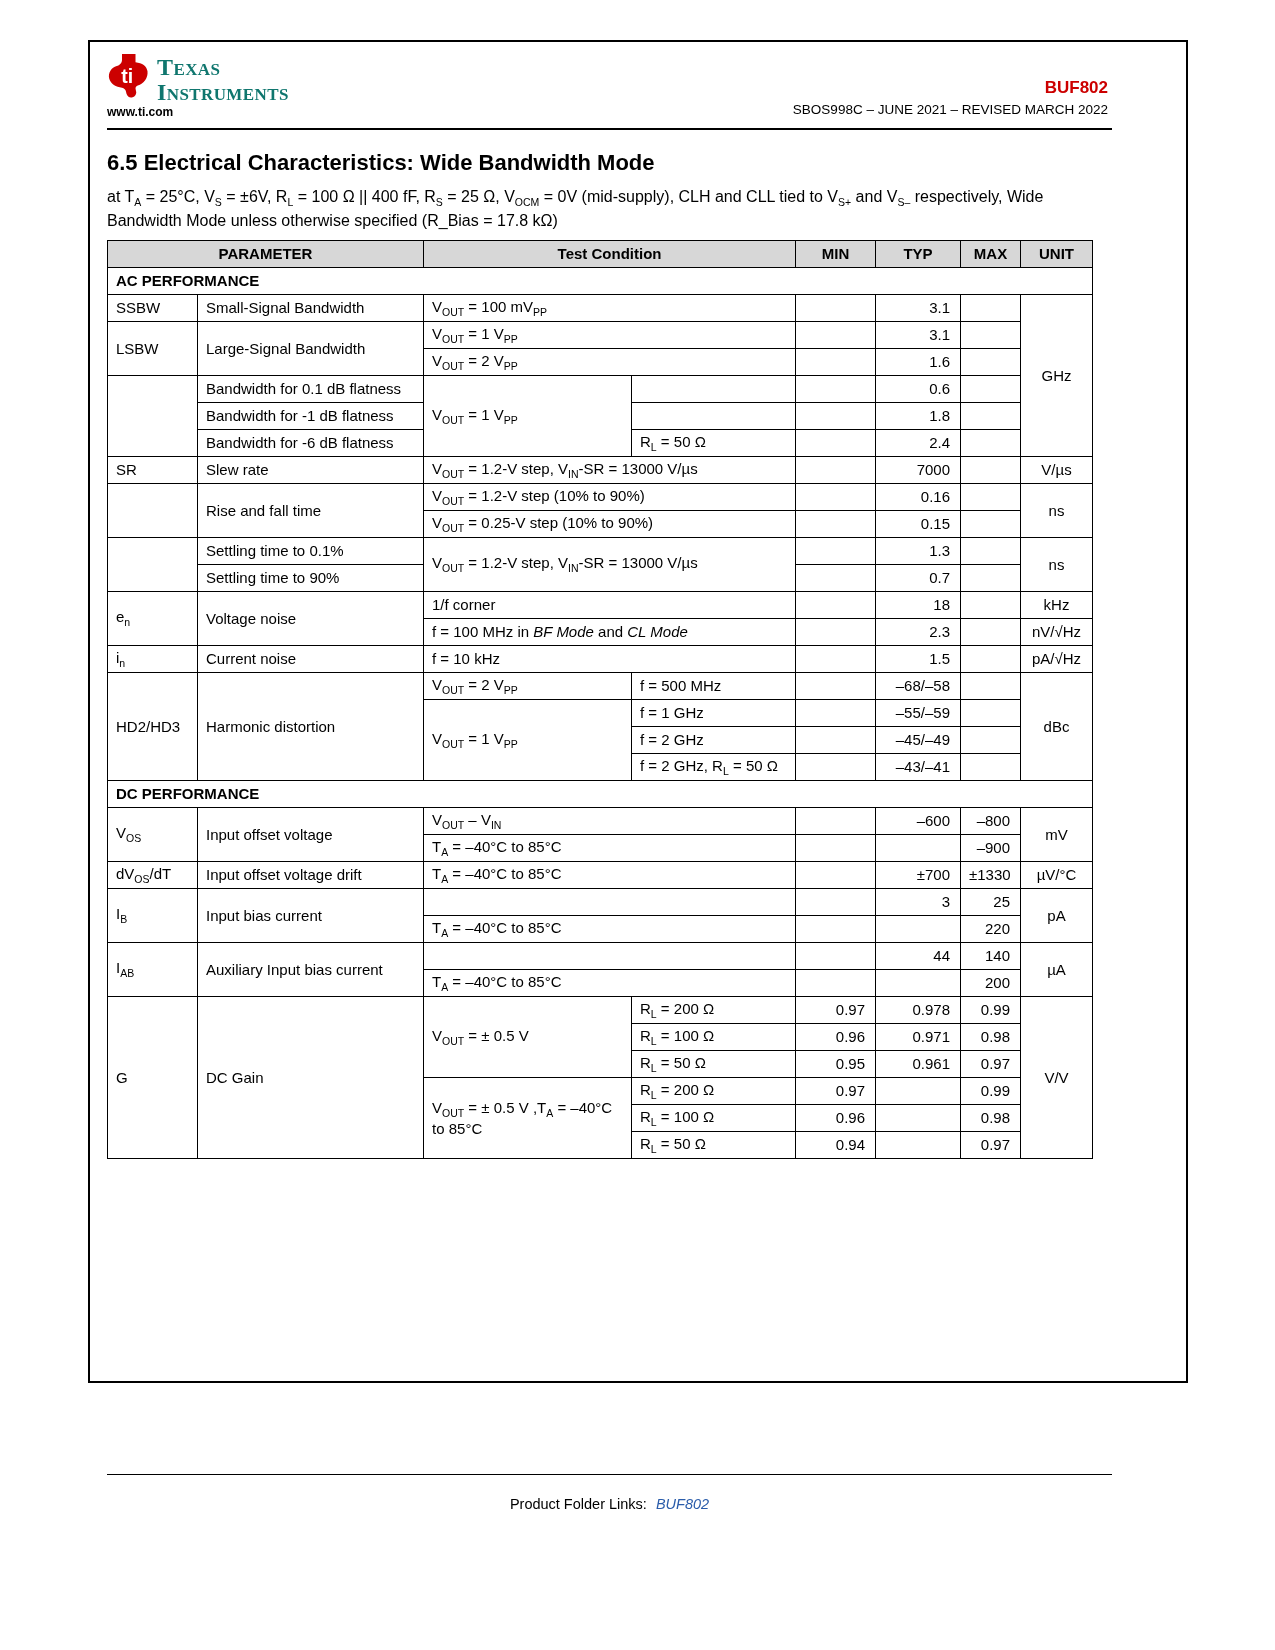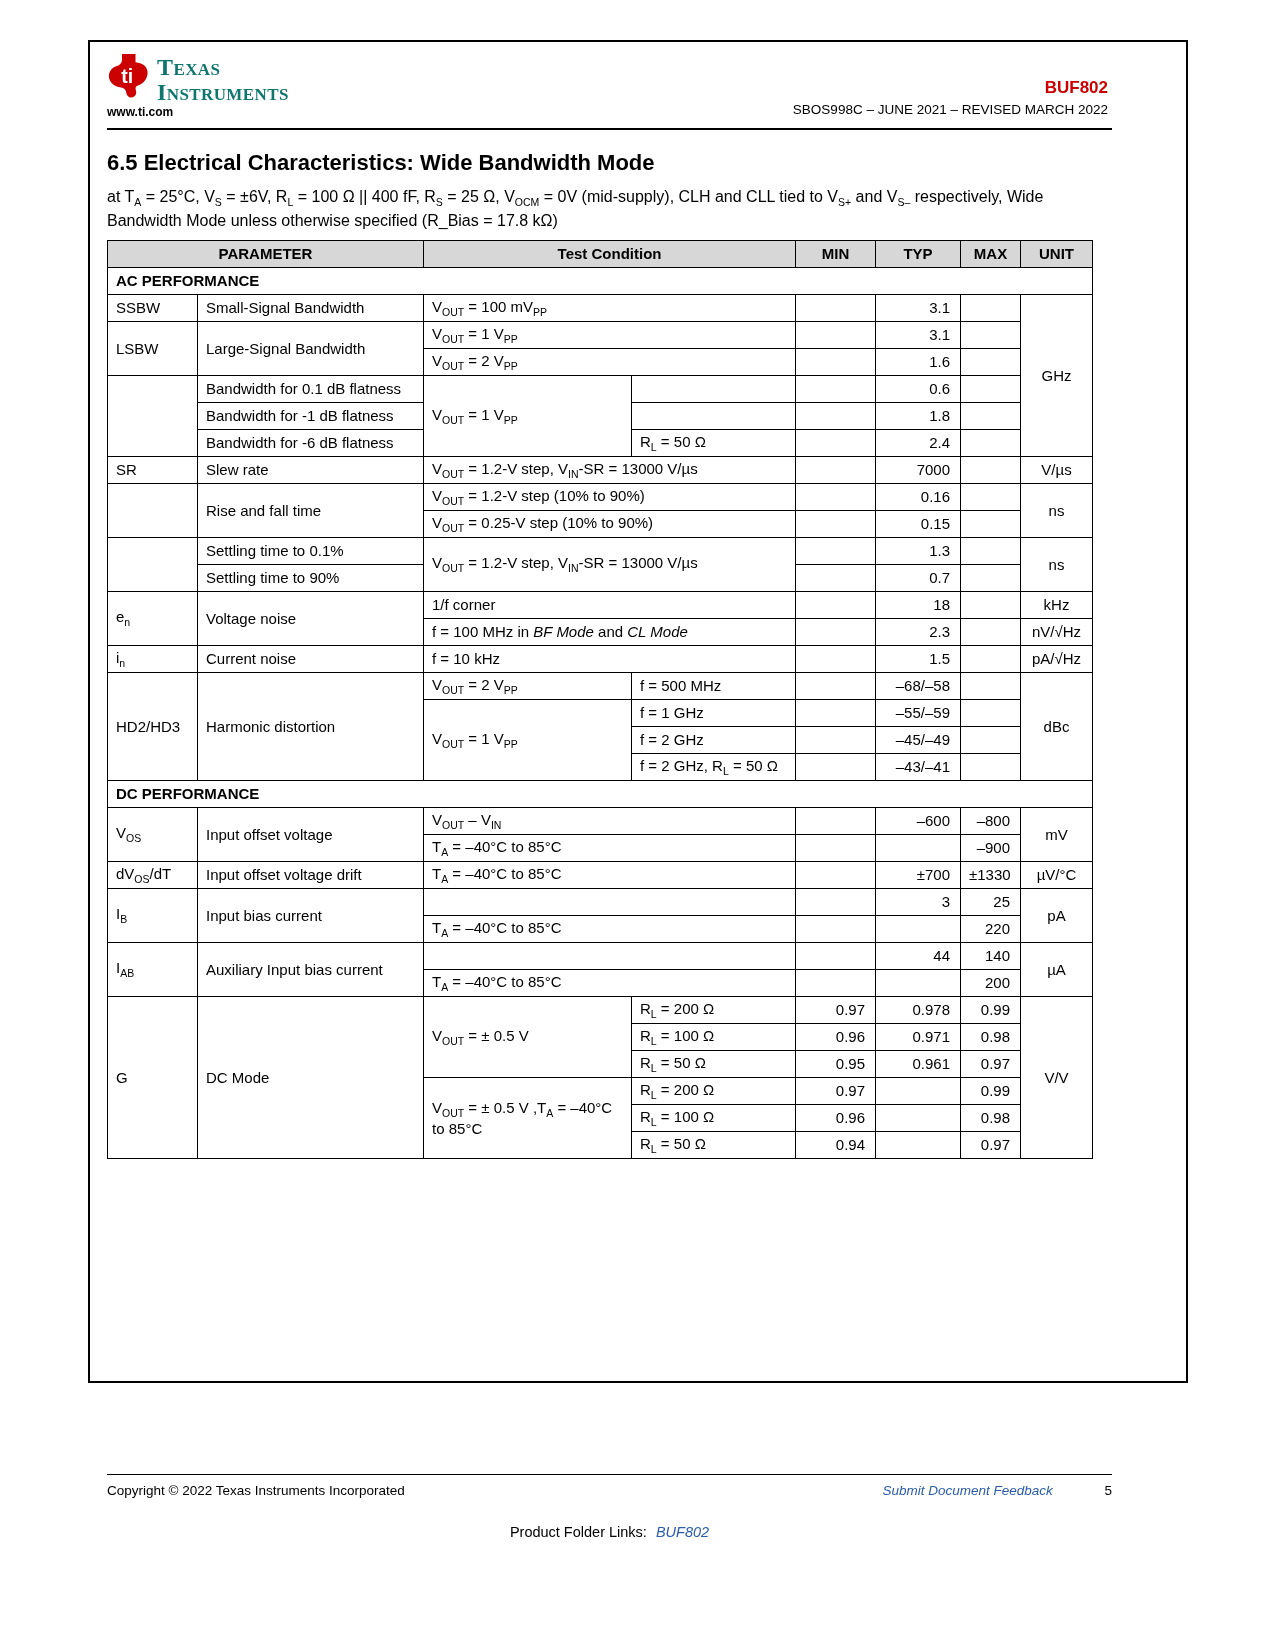--- a/index.html
+++ b/index.html
@@ -21,21 +21,21 @@
   .ec th, .ec td { border:1px solid #000; padding:2px 8px; height:27px; line-height:1.2; vertical-align:middle; }
   .ec th { background:var(--table-header-bg); font-weight:bold; text-align:center; }
   td.section { font-weight:bold; }
   td.num { text-align:right; padding-right:10px; }
   td.unit { text-align:center; }
   sub { font-size:10.5px; }
   .footer { position:absolute; top:1432px; left:17px; width:1005px; border-top:1px solid #000; padding-top:8px; font-size:13.5px; }
   .frow { display:flex; justify-content:space-between; align-items:baseline; }
   .link { color:var(--link-blue); font-style:italic; text-decoration:none; cursor:pointer; }
   .pagenum { margin-left:48px; color:#000; font-style:normal; }
-  .folder { text-align:center; margin-top:26px; font-size:14.5px; }
+  .folder { text-align:center; margin-top:13px; font-size:14.5px; }
   .folder .link { margin-left:5px; }
 </style>
 </head>
 <body>
 
 <div class="frame">
 
   <div class="hdr">
     <div class="logo">
       <svg width="42" height="46" viewBox="0 0 56 60">
@@ -288,21 +288,21 @@
         </tr>
         <tr>
           <td colspan="2">T<sub>A</sub> = –40°C to 85°C</td>
           <td class="num"></td>
           <td class="num"></td>
           <td class="num">200</td>
         </tr>
 
         <tr>
           <td rowspan="6">G</td>
-          <td rowspan="6">DC Mode</td>
+          <td rowspan="6">DC Gain</td>
           <td rowspan="3">V<sub>OUT</sub> = ± 0.5 V</td>
           <td>R<sub>L</sub> = 200 Ω</td>
           <td class="num">0.97</td>
           <td class="num">0.978</td>
           <td class="num">0.99</td>
           <td class="unit" rowspan="6">V/V</td>
         </tr>
         <tr>
           <td>R<sub>L</sub> = 100 Ω</td>
           <td class="num">0.96</td>
@@ -332,26 +332,19 @@
           <td>R<sub>L</sub> = 50 Ω</td>
           <td class="num">0.94</td>
           <td class="num"></td>
           <td class="num">0.97</td>
         </tr>
       </tbody>
     </table>
   </div>
 
   <div class="footer">
-    <div class="frow">
-      <span>Copyright © 2022 Texas Instruments Incorporated</span>
-      <span>
-        <a class="link">Submit Document Feedback</a>
-        <span class="pagenum">5</span>
-      </span>
-    </div>
     <div class="folder">
       <span>Product Folder Links:</span>
       <a class="link">BUF802</a>
     </div>
   </div>
 
 </div>
 
 </body></html>

